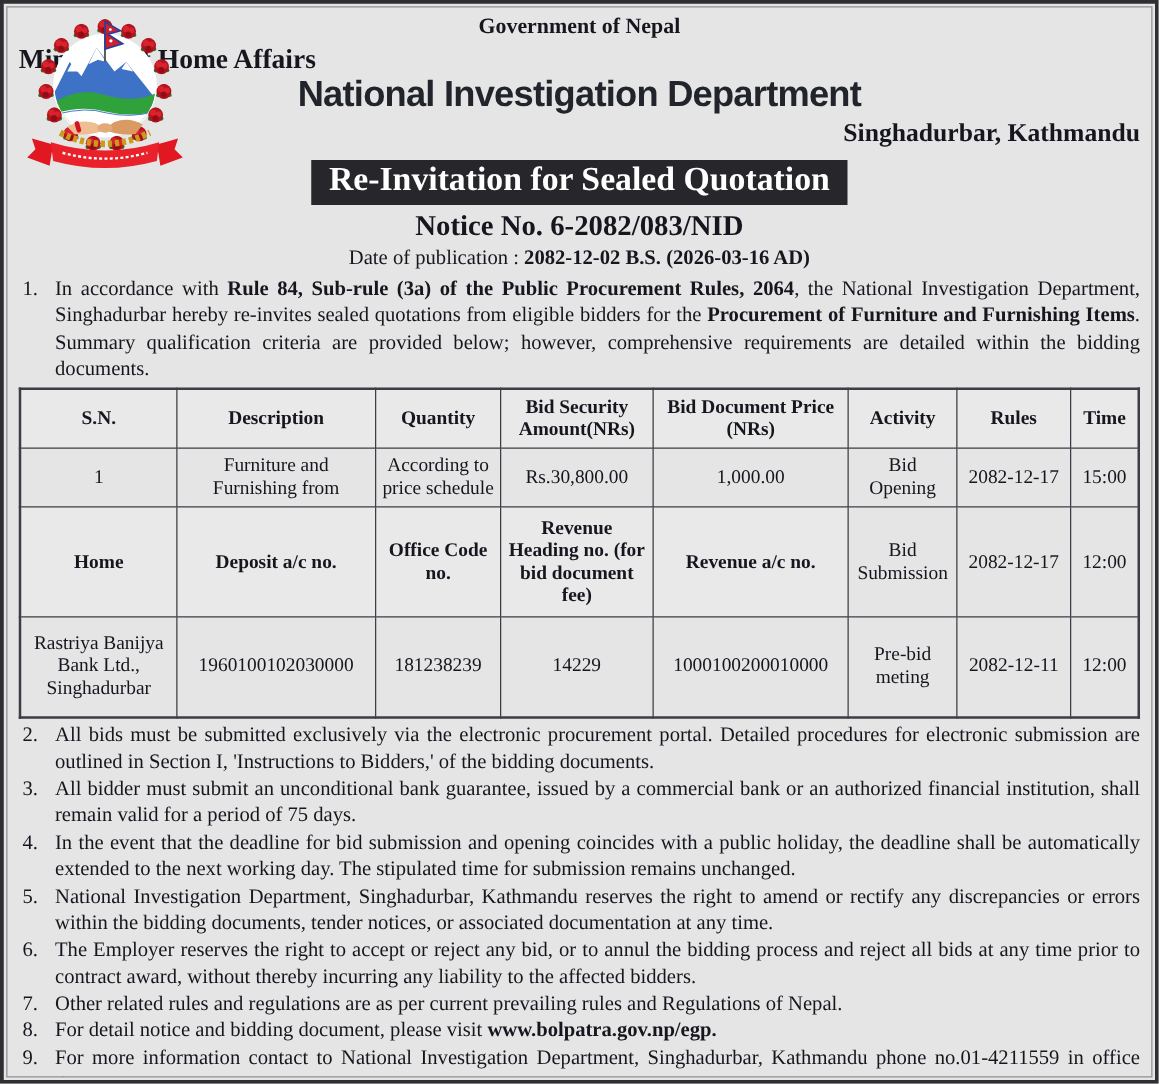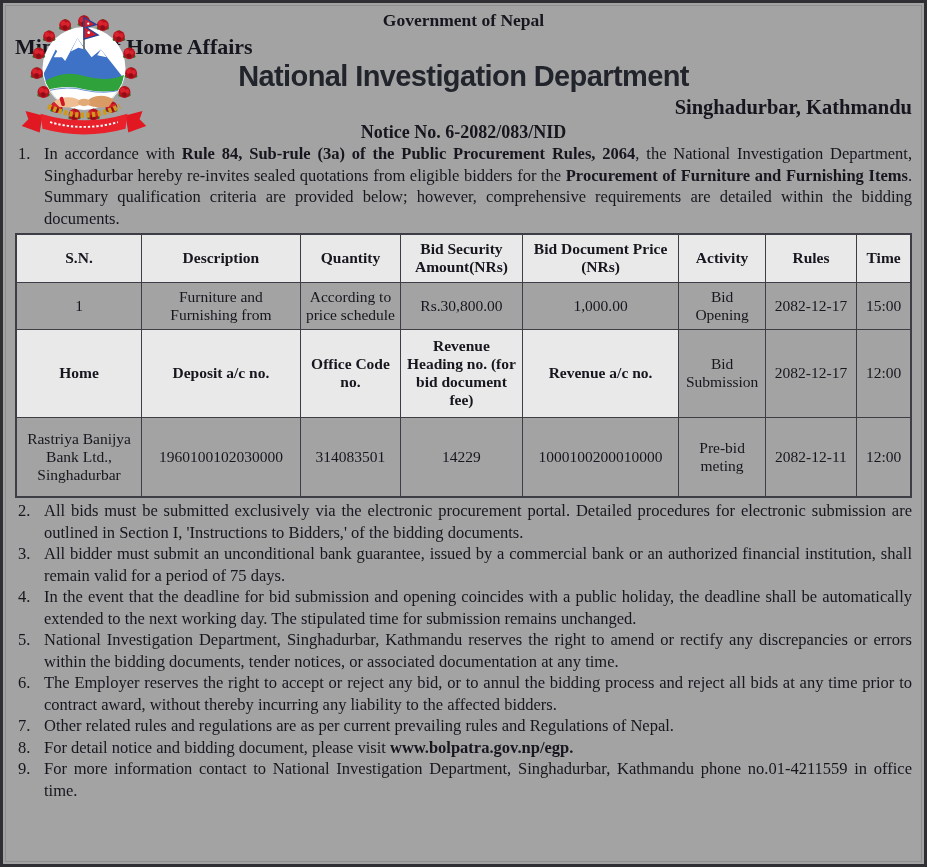--- a/index.html
+++ b/index.html
@@ -1,39 +1,39 @@
 <!DOCTYPE html>
 <html><head>
 <meta charset="utf-8">
 <style>
   html, body { margin:0; padding:0; background:#fff; }
   .doc {
     width:927px; height:867px; box-sizing:border-box;
-    border:3px solid #2e2e33; padding:2px; background:#a3a3a3;
+    border:3px solid #2e2e33; padding:2px; background:#e5e5e5;
     font-family:"Liberation Serif", serif; color:#16161e;
   }
   .doc-inner {
     width:100%; height:100%; box-sizing:border-box;
     border:1px solid #8f8f8f; padding:3px 9px 4px;
     position:relative; overflow:hidden;
   }
   
   .emblem { position:absolute; left:12px; top:3px; width:132px; height:134px; }
   
   .hdr-gov   { text-align:center; font-weight:bold; font-size:17.5px; margin-top:1px; }
   .hdr-min   { font-weight:bold; font-size:22px;   margin-top:3px; }
   .hdr-dept  { text-align:center; font-weight:bold; font-size:29px; margin-top:0;
                font-family:"Liberation Sans", sans-serif; letter-spacing:-0.6px; color:#22242c; }
   .hdr-addr  { text-align:right; font-weight:bold; font-size:20.5px; margin-top:3px; }
   .banner-wrap { text-align:center; margin:9px 0 4px; }
   .banner {
     display:inline-block; background:#26262b; color:#fff;
     font-size:27px; font-weight:bold; padding:1px 14px 5px; line-height:1.1;
   }
-  .notice-no { text-align:center; font-weight:bold; font-size:18px; margin-top:3px; }
+  .notice-no { text-align:center; font-weight:bold; font-size:23px; margin-top:3px; }
   .pub-date  { text-align:center; font-size:16.5px; margin:2px 0 4px; }
   .bold { font-weight:bold; }
   
   .item { display:flex; font-size:16.5px; line-height:21.5px; }
   .item .num { flex:0 0 29px; padding-left:3px; box-sizing:border-box; }
   .item .txt { flex:1; text-align:justify; }
   
   table.bid {
     border-collapse:collapse; table-layout:fixed; width:100%;
     margin:4px 0 2px; font-size:15.5px;
@@ -119,22 +119,26 @@
         <path d="M24 110 Q70 124 116 110 L114 126 Q70 138 26 126 Z" fill="#e8212b"></path>
         <path d="M34 119 Q70 129 106 119" stroke="#ffffff" stroke-width="2" stroke-dasharray="2.5 2" fill="none"></path>
       </svg>
     </div>
 
     <div class="hdr-gov">Government of Nepal</div>
     <div class="hdr-min">Ministry of Home Affairs</div>
     <div class="hdr-dept">National Investigation Department</div>
     <div class="hdr-addr">Singhadurbar, Kathmandu</div>
 
+    <div class="banner-wrap">
+      <span class="banner">Re-Invitation for Sealed Quotation</span>
+    </div>
 
     <div class="notice-no">Notice No. 6-2082/083/NID</div>
+    <div class="pub-date"><span>Date of publication : </span><span class="bold">2082-12-02 B.S. (2026-03-16 AD)</span></div>
 
     <div class="item">
       <div class="num">1.</div>
       <div class="txt"><span>In accordance with </span><span class="bold">Rule 84, Sub-rule (3a) of the Public Procurement Rules, 2064</span><span>, the National Investigation Department, Singhadurbar hereby re-invites sealed quotations from eligible bidders for the </span><span class="bold">Procurement of Furniture and Furnishing Items</span><span>. Summary qualification criteria are provided below; however, comprehensive requirements are detailed within the bidding documents.</span></div>
     </div>
 
     <table class="bid">
       <colgroup>
         <col style="width:125px">
           <col style="width:158px">
@@ -172,21 +176,21 @@
         <td class="gray">Office Code no.</td>
         <td class="gray">Revenue Heading no. (for bid document fee)</td>
         <td class="gray">Revenue a/c no.</td>
         <td>Bid Submission</td>
         <td>2082-12-17</td>
         <td>12:00</td>
       </tr>
       <tr class="rh-3">
         <td>Rastriya Banijya Bank Ltd., Singhadurbar</td>
         <td>1960100102030000</td>
-        <td>314083501</td>
+        <td>181238239</td>
         <td>14229</td>
         <td>1000100200010000</td>
         <td>Pre-bid meting</td>
         <td>2082-12-11</td>
         <td>12:00</td>
       </tr>
     </tbody>
       </table>
 
     <div class="item">

